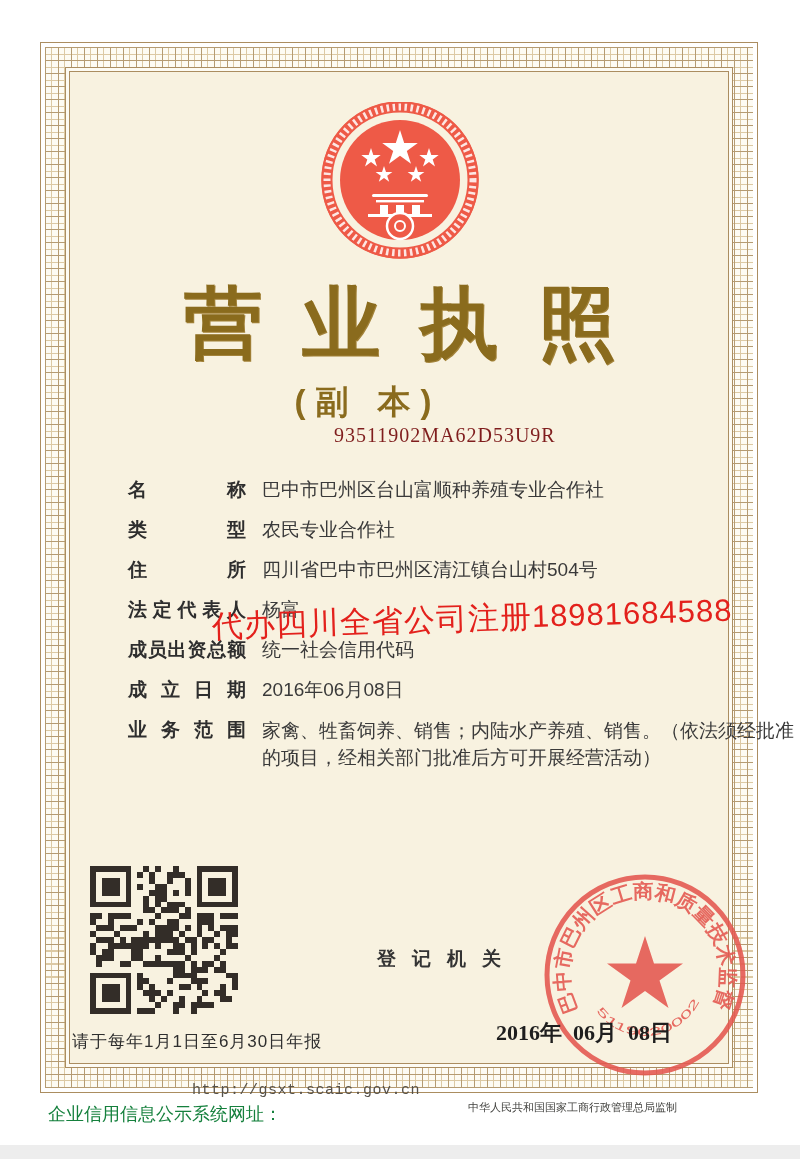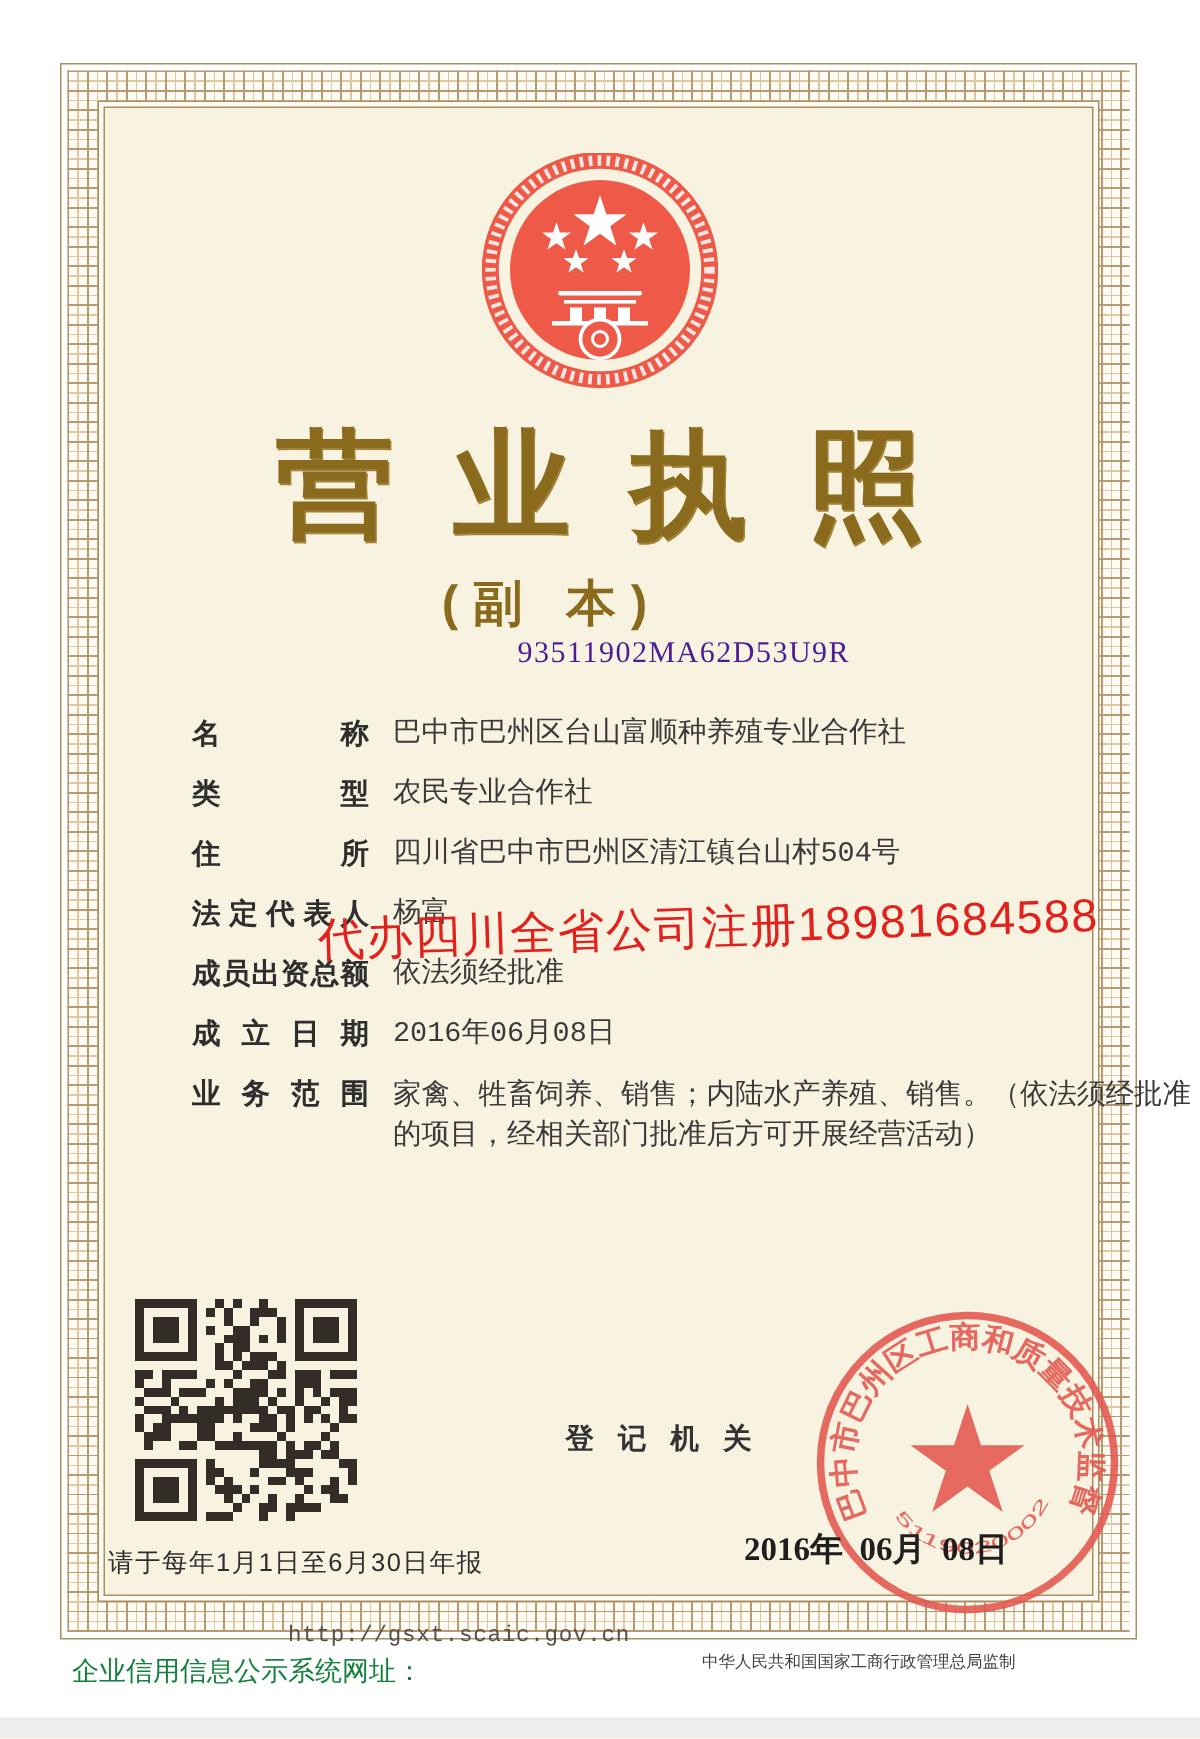--- a/index.html
+++ b/index.html
@@ -34,30 +34,30 @@
     display:flex;justify-content:center;gap:40px;
     font-size:78px;font-weight:900;color:#8a6b1d;
     text-shadow:1px 1px 0 #a3833a;
   }
   .subtitle{
     position:absolute;left:0;top:380px;width:736px;text-align:center;
     font-size:33px;font-weight:600;color:#8a6b1d;letter-spacing:10px;
   }
   .credit-line{position:absolute;left:330px;top:424px;display:flex;align-items:baseline;white-space:nowrap;}
   .credit-label{font-size:18px;font-weight:700;letter-spacing:5px;color:#3a3a3a;}
-  .credit-code{font-family:"Liberation Serif", serif;font-size:20px;color:#4c1d95;margin-left:15px;letter-spacing:1px;}
+  .credit-code{font-family:"Liberation Serif", serif;font-size:20px;color:#7f1d1d;margin-left:4px;letter-spacing:1px;}
   
   .fields{position:absolute;left:128px;top:477px;width:566px;}
   .frow{display:flex;align-items:flex-start;margin-bottom:15px;font-size:19px;line-height:25px;}
   .frow-label{
     display:inline-flex;justify-content:space-between;
     width:118px;flex:0 0 118px;margin-right:16px;
     font-weight:700;color:#2e2e2e;
   }
-  .frow-value{color:#3a3a3a;font-family:Liberation Mono, monospace;}
+  .frow-value{color:#3a3a3a;}
   .scope-line{white-space:nowrap;line-height:27px;color:#3a3a3a;}
   
   .watermark{
     position:absolute;left:212px;top:606px;white-space:nowrap;
     font-size:31px;color:#e3211c;transform:rotate(-1.8deg);
     transform-origin:left center;letter-spacing:1px;
   }
   
   .qr{position:absolute;left:90px;top:866px;width:148px;height:148px;}
   .annual-note{position:absolute;left:72px;top:1030px;font-size:17px;color:#2e2e2e;letter-spacing:1px;}
@@ -149,21 +149,21 @@
   </div>
   <div class="frow">
     <span class="frow-label">
         <span>成</span>
         <span>员</span>
         <span>出</span>
         <span>资</span>
         <span>总</span>
         <span>额</span>
       </span>
-    <span class="frow-value">依法须经批准</span>
+    <span class="frow-value">统一社会信用代码</span>
   </div>
   <div class="frow">
     <span class="frow-label">
         <span>成</span>
         <span>立</span>
         <span>日</span>
         <span>期</span>
       </span>
     <span class="frow-value">2016年06月08日</span>
   </div>

